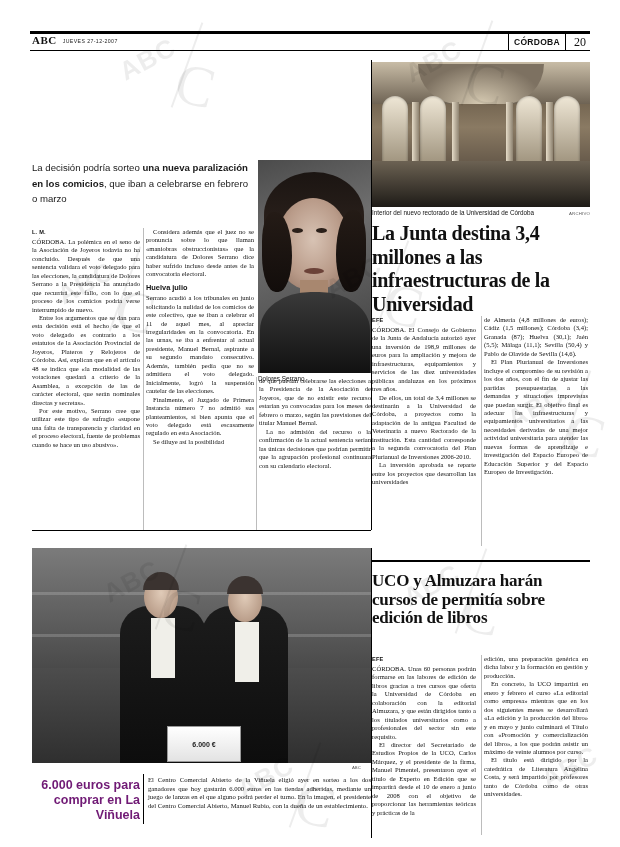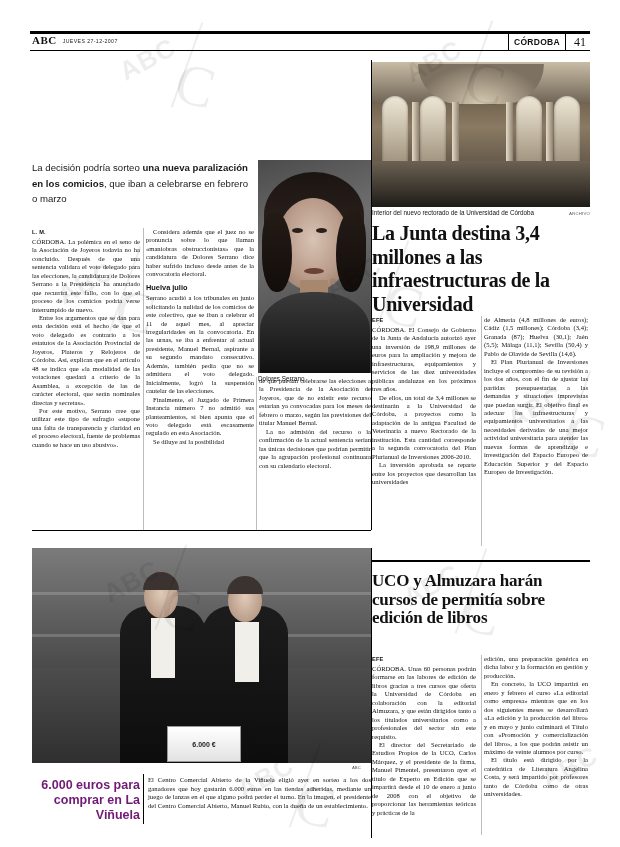--- a/index.html
+++ b/index.html
@@ -290,21 +290,21 @@
 
   <div class="masthead">
     <div class="mast-rule-top"></div>
     <div class="mast-row">
       <div class="mast-left">
         <span class="mast-abc">ABC</span>
         <span class="mast-date">JUEVES 27-12-2007</span>
       </div>
       <div class="mast-spacer"></div>
       <div class="mast-section">CÓRDOBA</div>
-      <div class="mast-page">41</div>
+      <div class="mast-page">20</div>
     </div>
   </div>
 
 
   <div class="lead">
     <span>La decisión podría sorteo </span><b>una nueva paralización en los comicios</b><span>, que iban a celebrarse en febrero o marzo</span>
   </div>
 
   <div class="photo-serrano">
     <div class="ph-hair"></div>

